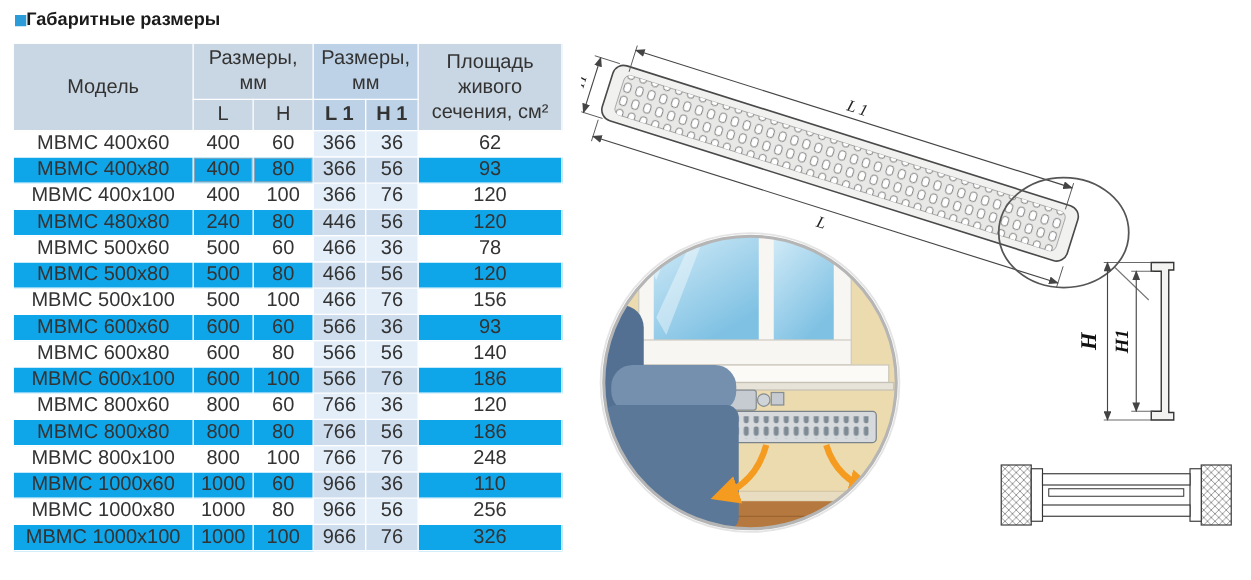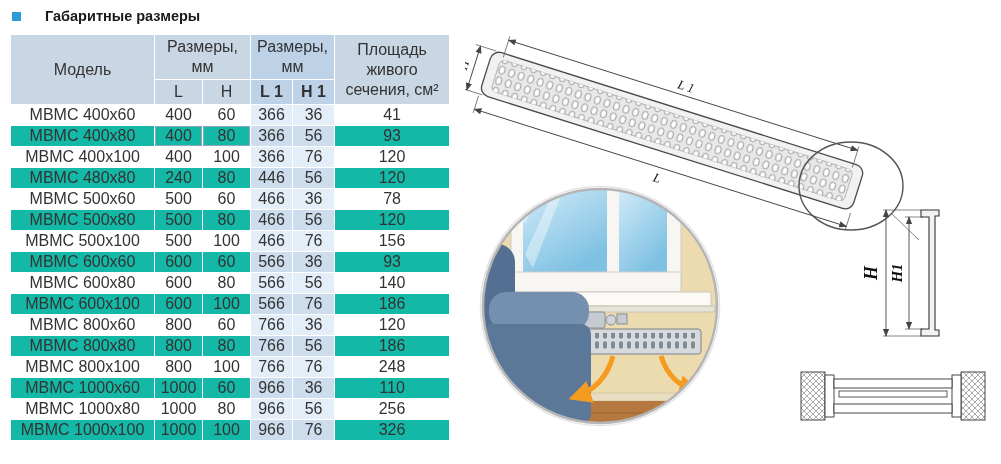--- a/index.html
+++ b/index.html
@@ -2,37 +2,37 @@
 <html><head>
 <meta charset="utf-8">
 <style>
   html,body{margin:0;padding:0;}
   body{
     width:1001px;height:464px;background:#ffffff;
     font-family:"Liberation Sans", sans-serif;
     position:relative;overflow:hidden;color:#2b2b2b;
   }
   .left-panel{position:absolute;left:10px;top:8px;width:445px;}
-  .title-row{display:flex;align-items:center;gap:24px;margin:0 0 10px 2px;}
+  .title-row{display:flex;align-items:center;gap:0;margin:0 0 10px 2px;}
   .bullet{width:9px;height:9px;background:#2b9cd8;flex:0 0 auto;}
   .page-title{font-size:14.5px;font-weight:bold;margin:0;color:#1a1a1a;}
   table.dims{border-collapse:collapse;width:439px;font-size:16px;color:#333;table-layout:fixed;}
   table.dims th{
     background:#c9d6e3;font-weight:normal;border:1px solid #ffffff;
     padding:2px 2px;color:#333;text-align:center;vertical-align:middle;line-height:1.25;
   }
   table.dims thead tr.grp th{height:24px;}
   table.dims thead tr.sub th{height:18px;}
   table.dims th.hlh{background:#bdd2e6;}
   table.dims thead tr.sub th.hlh{font-weight:bold;}
   table.dims td{
     border:1px solid #ffffff;text-align:center;padding:1px 3px;height:16px;
     background:#ffffff;
   }
-  table.dims tr.alt td{background:#14b8a6;}
+  table.dims tr.alt td{background:#0ea5e9;}
   table.dims td.hl{background:#e4eef8;font-weight:normal;}
   table.dims tr.alt td.hl{background:#cdddee;}
   table.dims td.sel{box-shadow:inset 0 0 0 1px #8fa6ba;}
   .art{position:absolute;left:465px;top:0;width:536px;height:464px;}
 </style>
 </head>
 <body>
 
 <div class="left-panel">
   <div class="title-row">
@@ -63,21 +63,21 @@
         <th class="hlh">H 1</th>
       </tr>
     </thead>
     <tbody>
         <tr>
           <td>МВМС 400x60</td>
           <td>400</td>
           <td>60</td>
           <td class="hl">366</td>
           <td class="hl">36</td>
-          <td>41</td>
+          <td>62</td>
         </tr>
         <tr class="alt">
           <td>МВМС 400x80</td>
           <td class="sel">400</td>
           <td class="sel">80</td>
           <td class="hl">366</td>
           <td class="hl">56</td>
           <td>93</td>
         </tr>
         <tr>

